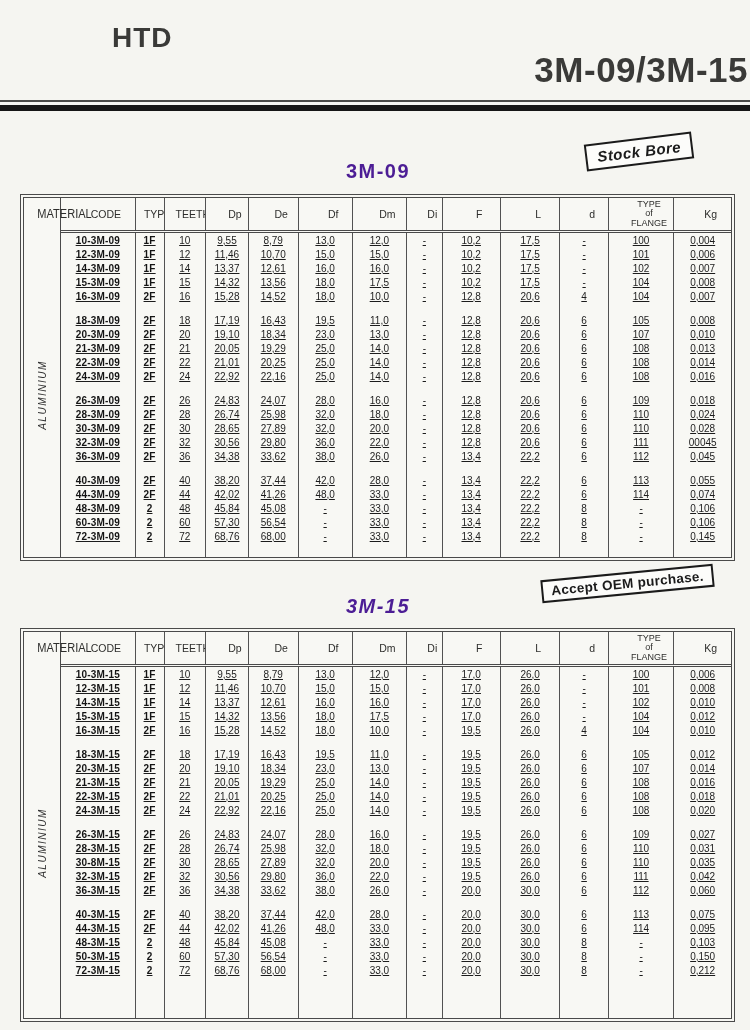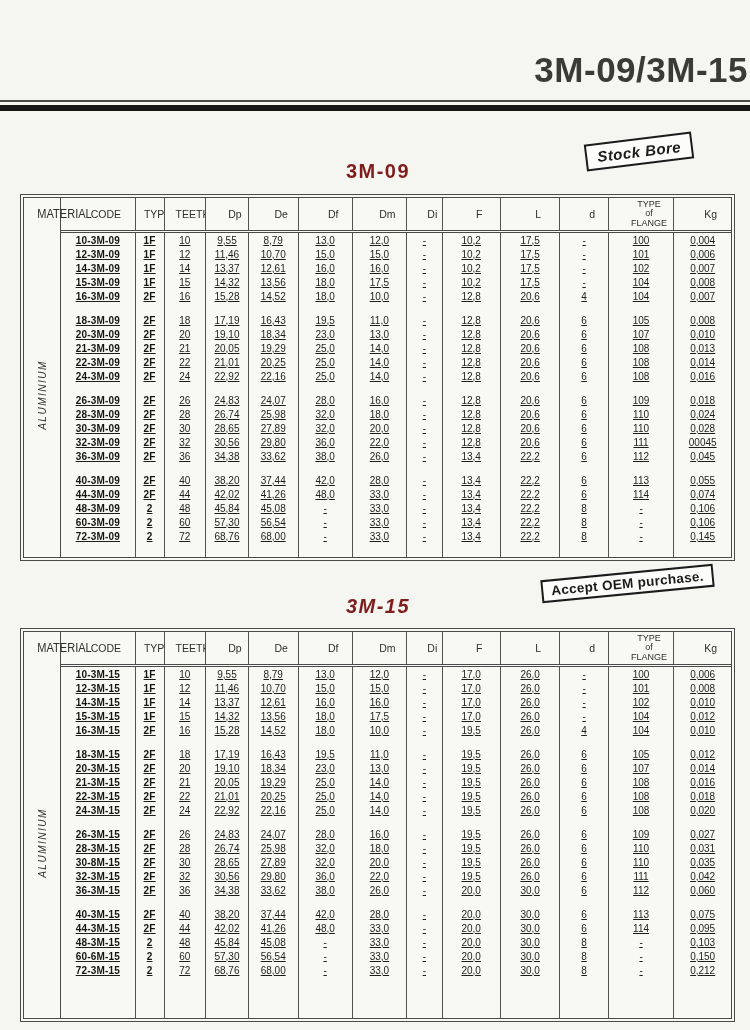--- a/index.html
+++ b/index.html
@@ -18,21 +18,21 @@
   .rule-thick{position:absolute;left:0;top:105px;width:750px;height:6px;background:#161616;}
   
   .stamp{position:absolute;background:#fcfcfa;border:2px solid #1b1b1b;
     font-weight:bold;color:#1b1b1b;white-space:nowrap;}
   .stamp.stock{left:585px;top:138px;transform:rotate(-7deg);
     font-size:15px;font-style:italic;padding:3px 10px;letter-spacing:0.5px;}
   .stamp.oem{left:541px;top:572px;transform:rotate(-5.5deg);
     font-size:13.5px;padding:2px 8px;letter-spacing:0.3px;}
   
   .sec-title{position:absolute;left:20px;width:716px;text-align:center;
-    font-size:20px;font-weight:bold;color:#7f1d1d;letter-spacing:1.5px;}
+    font-size:20px;font-weight:bold;color:#4c1d95;letter-spacing:1.5px;}
   .sec-title.t1{top:160px;}
   .sec-title.t2{top:595px;font-style:italic;}
   
   .tbl-outer{position:absolute;left:20px;width:715px;
     border:1px solid #4a4a4a;padding:2px;background:#f7f7f3;box-sizing:border-box;}
   .tbl-outer.t1{top:194px;height:367px;}
   .tbl-outer.t2{top:628px;height:394px;}
   .tbl-inner{border:1px solid #4a4a4a;height:100%;display:flex;box-sizing:border-box;
     background:#f8f8f4;}
   .mat-col{width:37px;border-right:1px solid #4a4a4a;display:flex;flex-direction:column;
@@ -60,20 +60,21 @@
   .tr.filler{height:auto;flex:1;}
   .td{border-left:1px solid #525252;display:flex;align-items:center;justify-content:center;
     font-size:10px;color:#1c1c1c;overflow:hidden;white-space:nowrap;}
   .td:first-child{border-left:none;}
   .td.c0,.td.c1{font-weight:bold;color:#141414;letter-spacing:0.2px;}
 </style>
 </head>
 <body>
 
 <div class="brand">
+  <div>HTD</div>
 </div>
 <div class="models">3M-09/3M-15</div>
 <div class="rule-thin"></div>
 <div class="rule-thick"></div>
 
 <div class="stamp stock">Stock Bore</div>
 <div class="stamp oem">Accept OEM purchase.</div>
 
 <div class="sec-title t1">3M-09</div>
 <div class="sec-title t2">3M-15</div>
@@ -814,21 +815,21 @@
             <div class="td c5">-</div>
             <div class="td c6">33,0</div>
             <div class="td c7">-</div>
             <div class="td c8">20,0</div>
             <div class="td c9">30,0</div>
             <div class="td c10">8</div>
             <div class="td c11">-</div>
             <div class="td c12">0,103</div>
           </div>
           <div class="tr">
-            <div class="td c0">60-6M-15</div>
+            <div class="td c0">50-3M-15</div>
             <div class="td c1">2</div>
             <div class="td c2">60</div>
             <div class="td c3">57,30</div>
             <div class="td c4">56,54</div>
             <div class="td c5">-</div>
             <div class="td c6">33,0</div>
             <div class="td c7">-</div>
             <div class="td c8">20,0</div>
             <div class="td c9">30,0</div>
             <div class="td c10">8</div>

